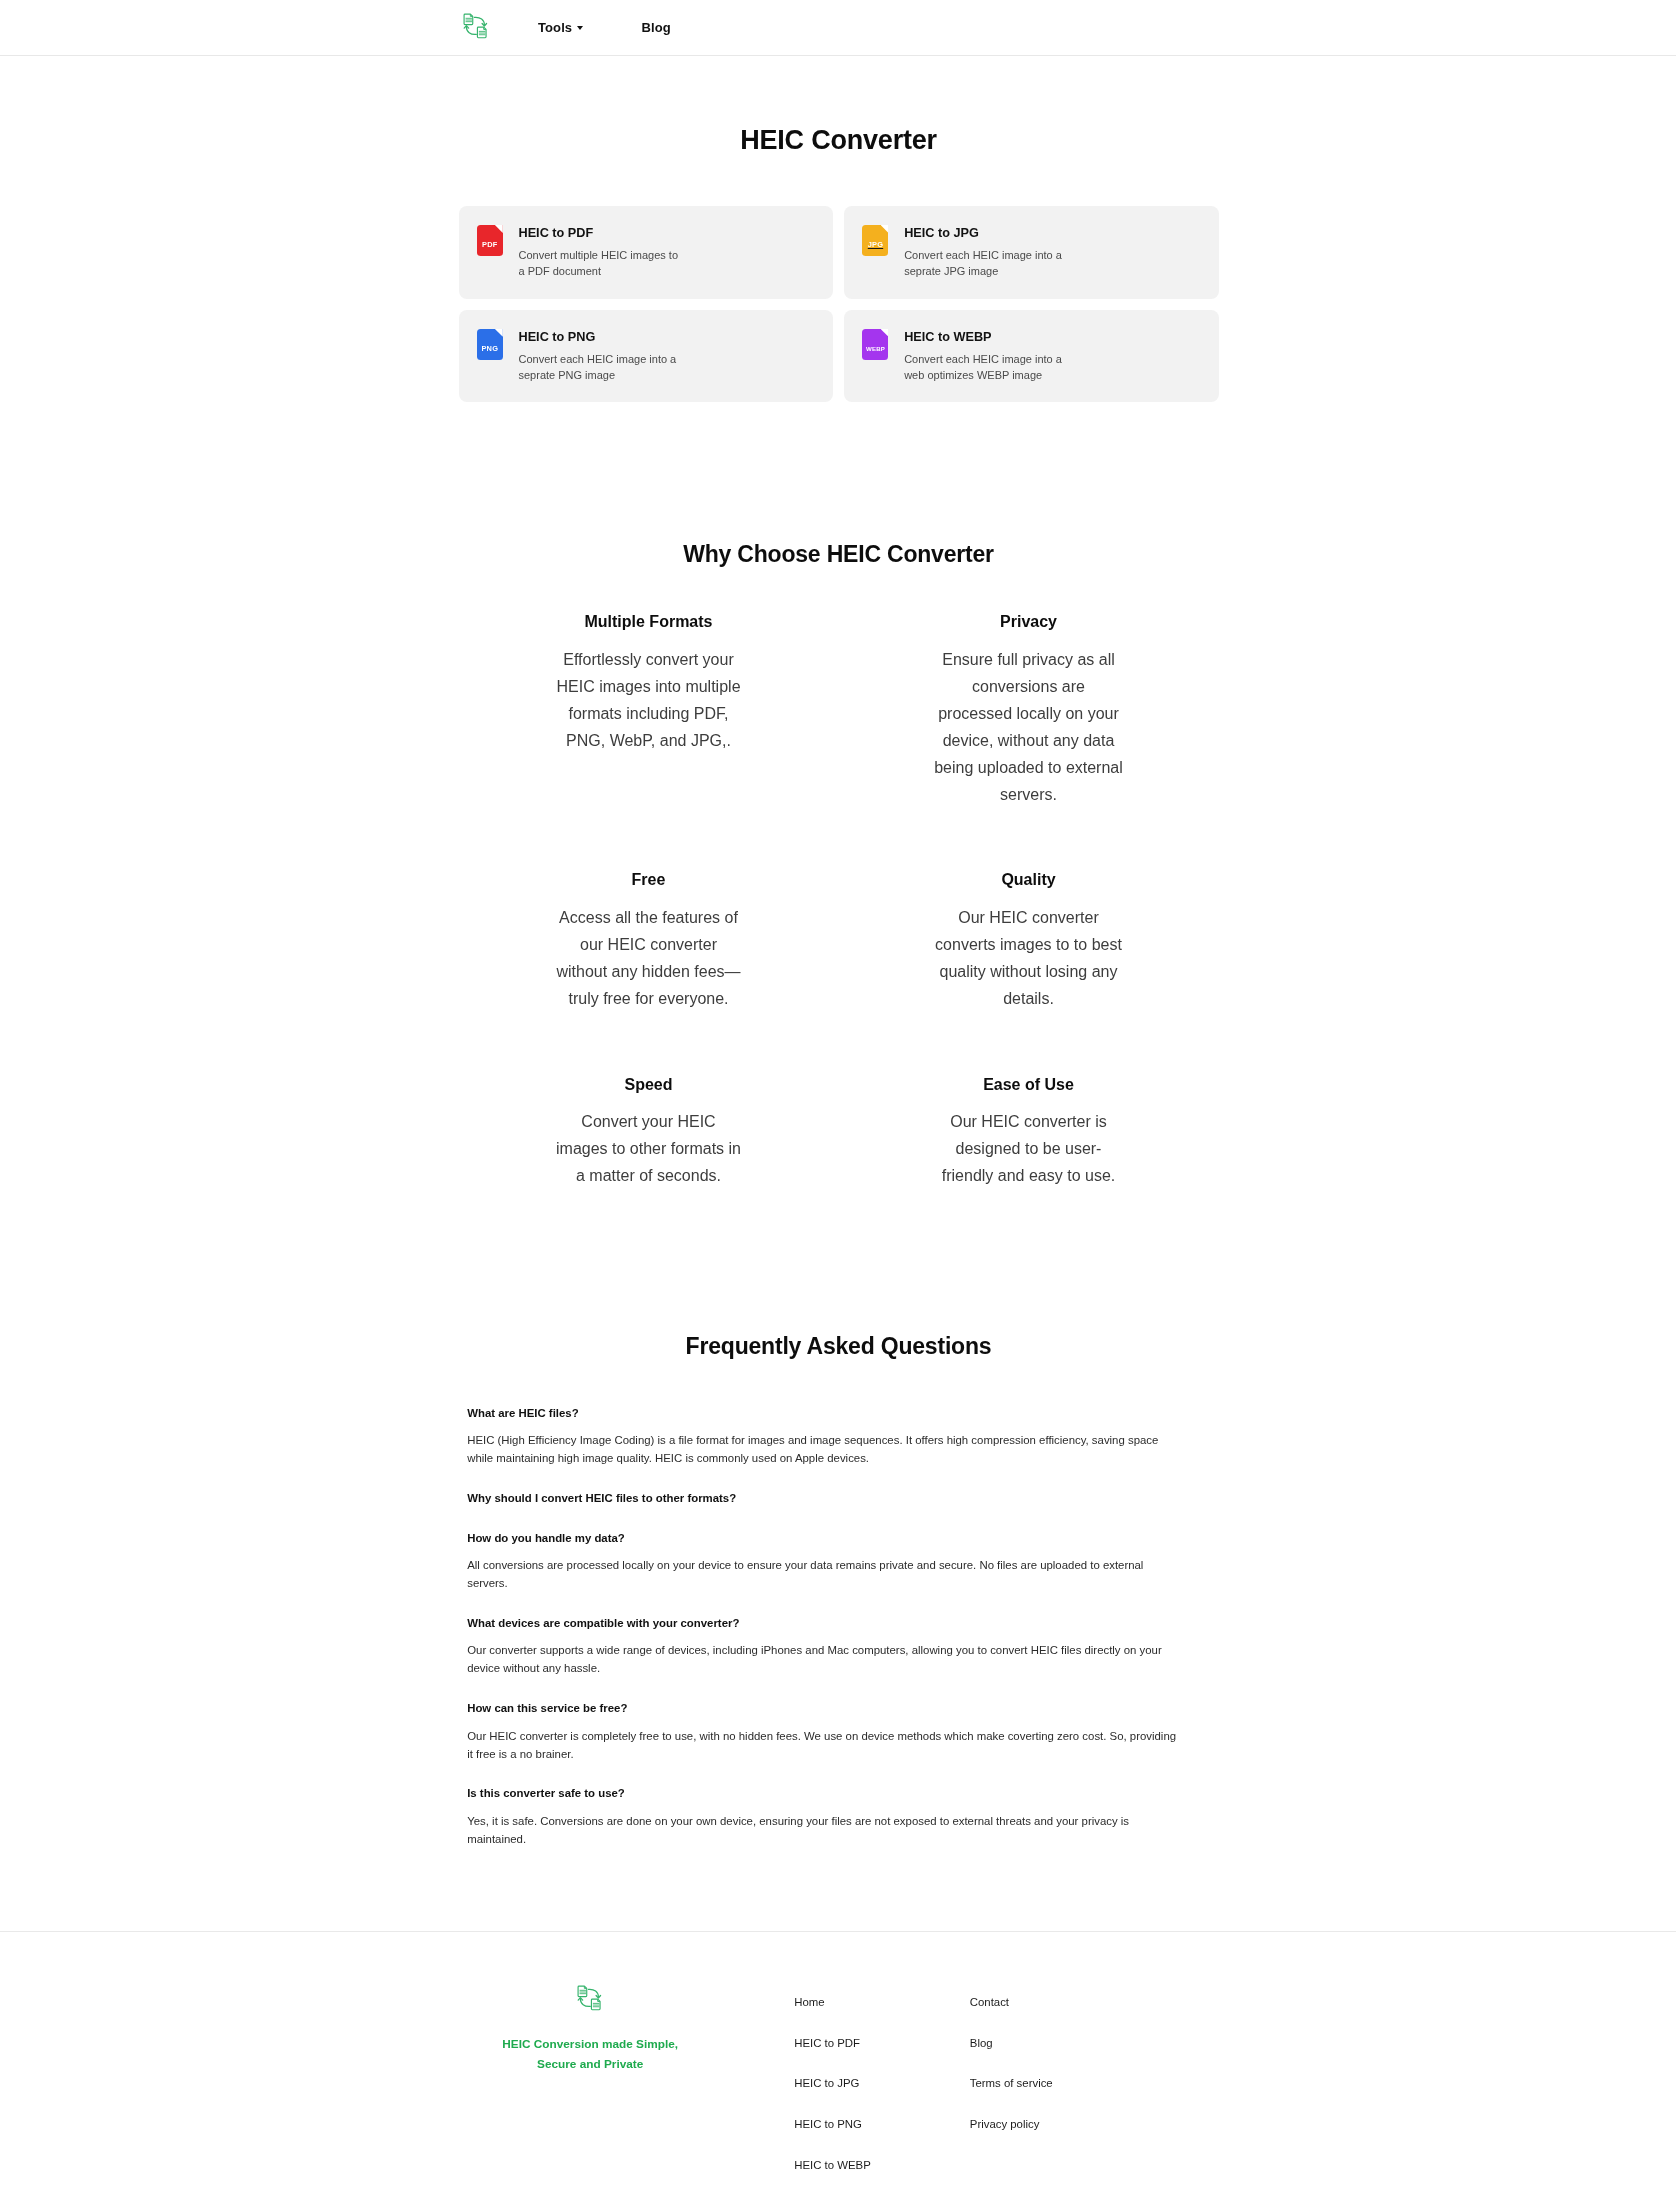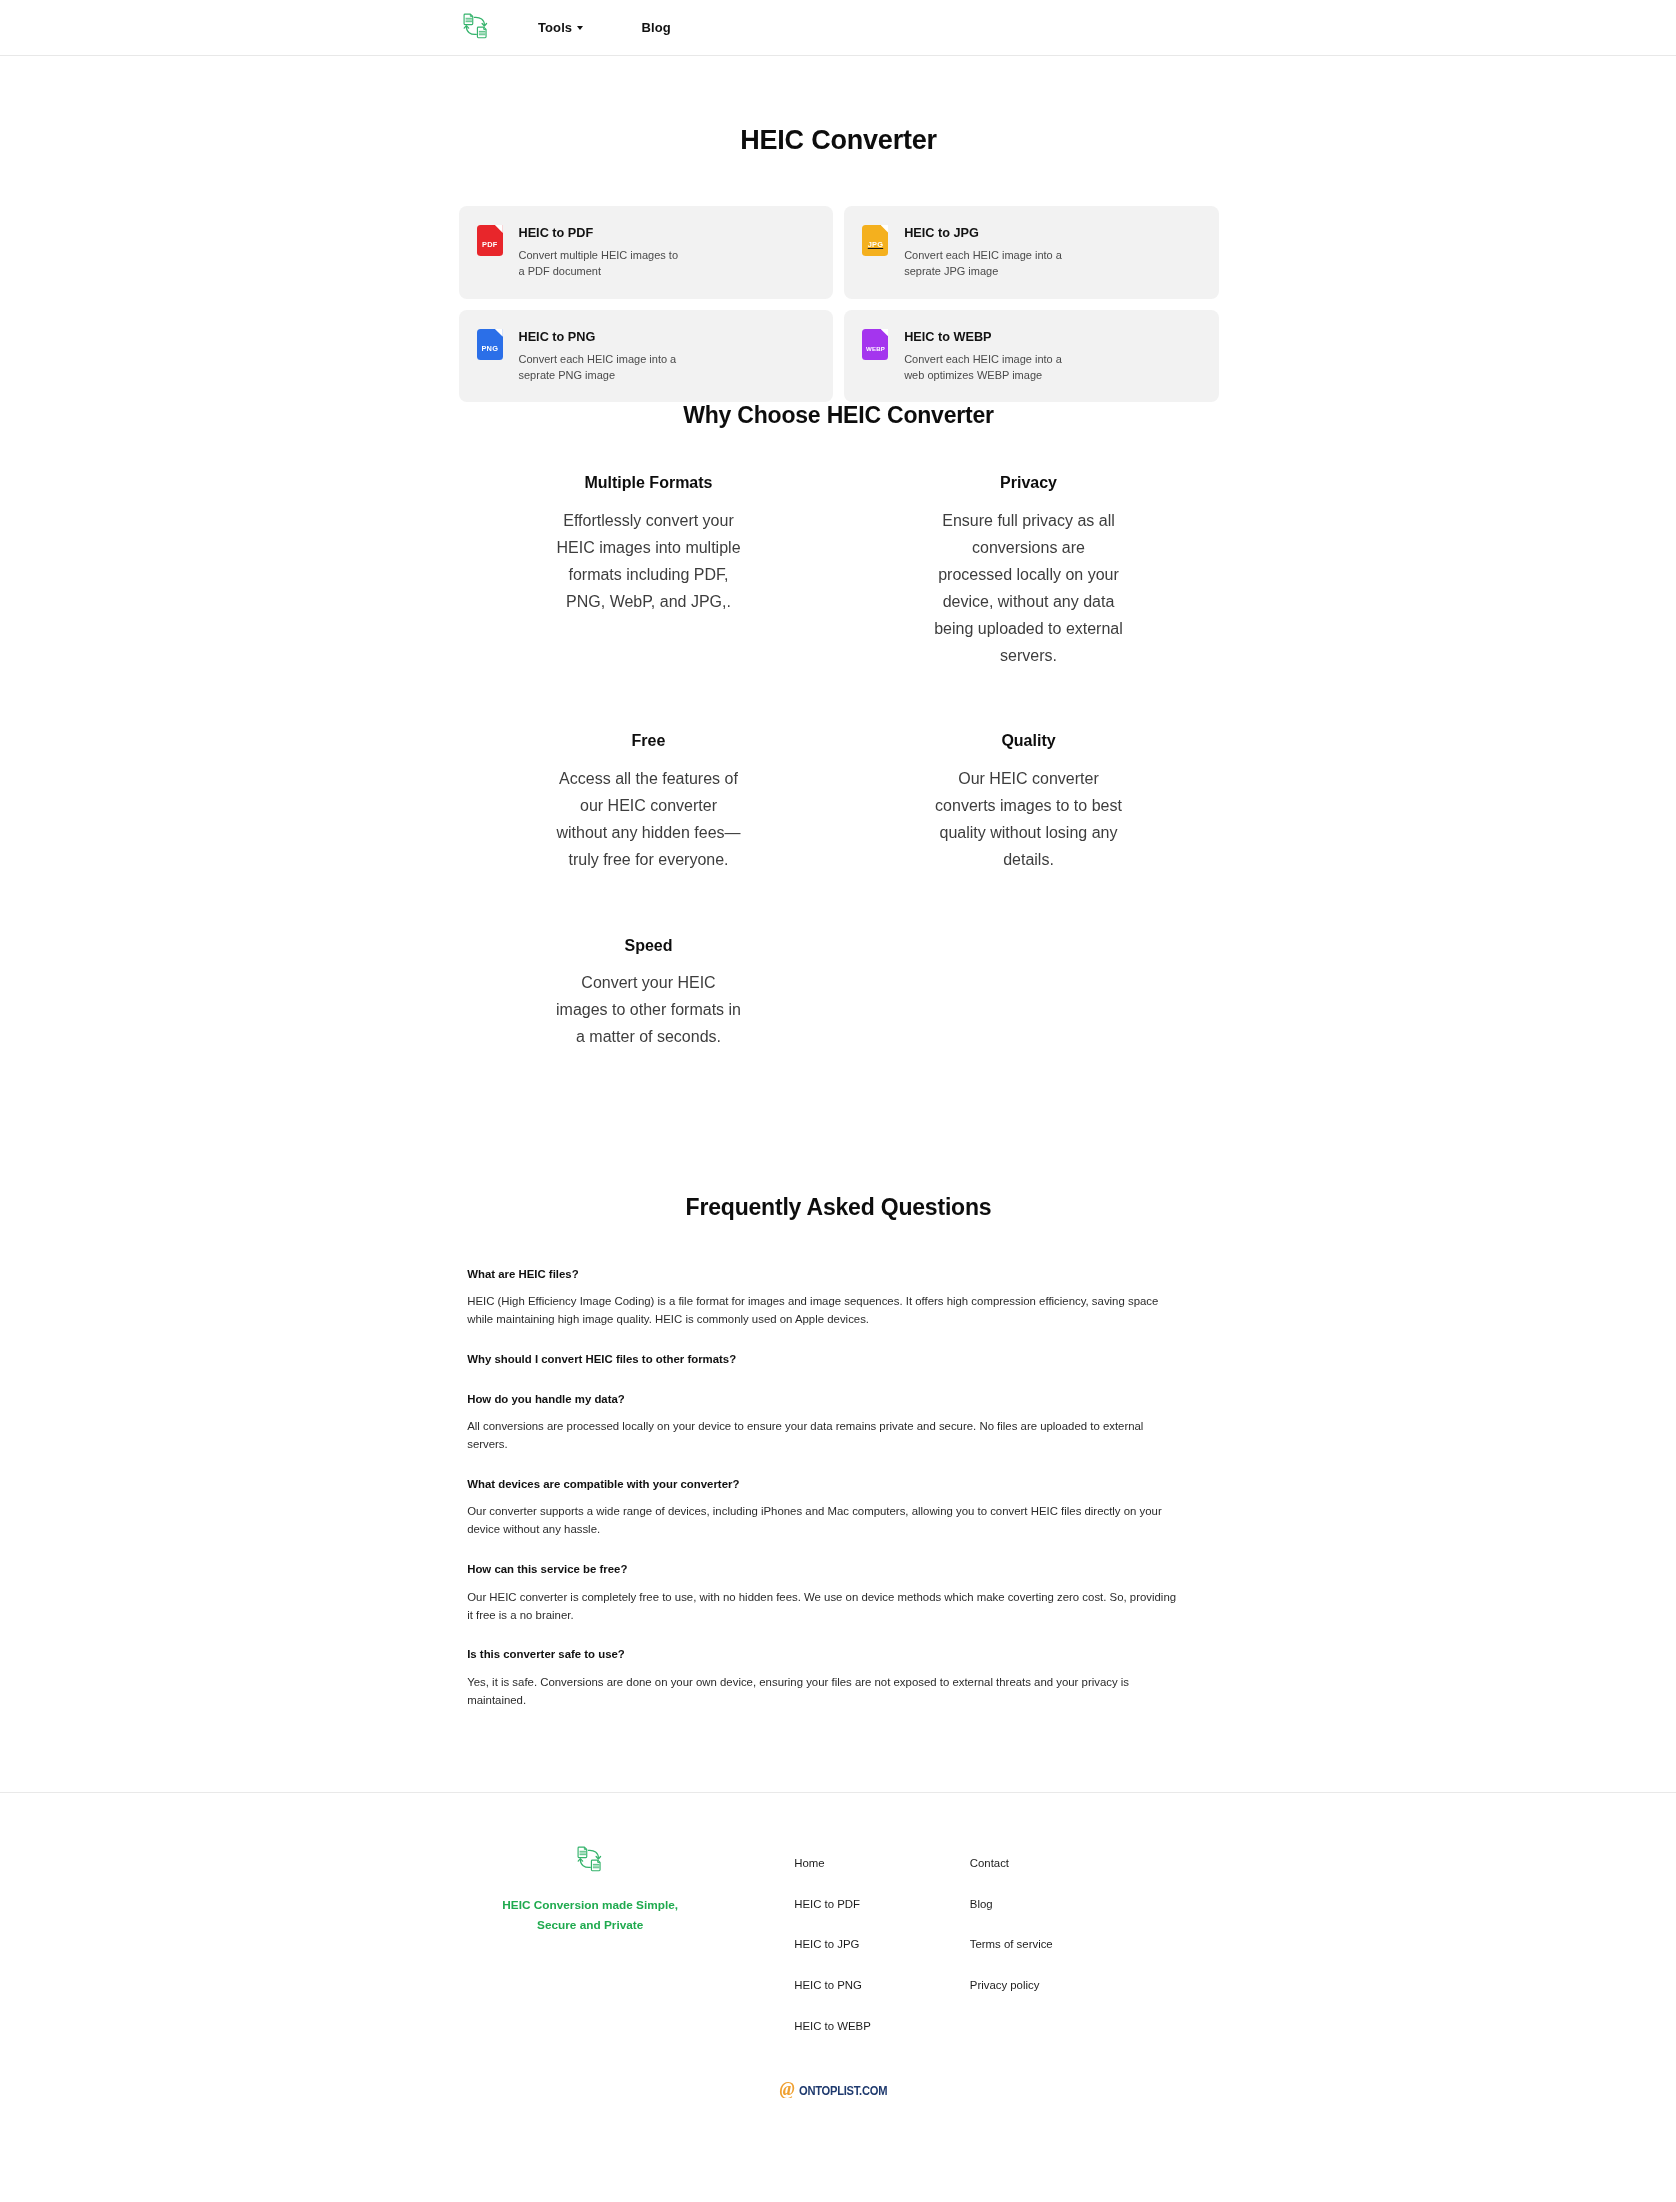--- a/index.html
+++ b/index.html
@@ -141,21 +141,21 @@
   }
 
   
   .section-title {
     text-align: center;
     font-size: 23px;
     font-weight: 700;
     color: #0d0d0d;
     letter-spacing: -0.2px;
   }
-  .why-section { }
+  .why-section { margin-top: 139px; }
   .features-grid {
     display: grid;
     grid-template-columns: 1fr 1fr;
     margin-top: 45px;
     column-gap: 0px;
     row-gap: 63px;
   }
   .feature {
     text-align: center;
     padding: 0 12.2px;
@@ -376,20 +376,24 @@
         <div class="feature">
           <div class="feature-title">Quality</div>
           <div class="feature-desc">Our HEIC converter converts images to to best quality without losing any details.</div>
         </div>
 
         <div class="feature">
           <div class="feature-title">Speed</div>
           <div class="feature-desc">Convert your HEIC images to other formats in a matter of seconds.</div>
         </div>
 
+        <div class="feature">
+          <div class="feature-title">Ease of Use</div>
+          <div class="feature-desc">Our HEIC converter is designed to be user-friendly and easy to use.</div>
+        </div>
 
       </div>
     </section>
 
     <section class="faq-section">
       <h2 class="section-title">Frequently Asked Questions</h2>
 
       <div class="faq-list">
 
         <div class="faq-item">

